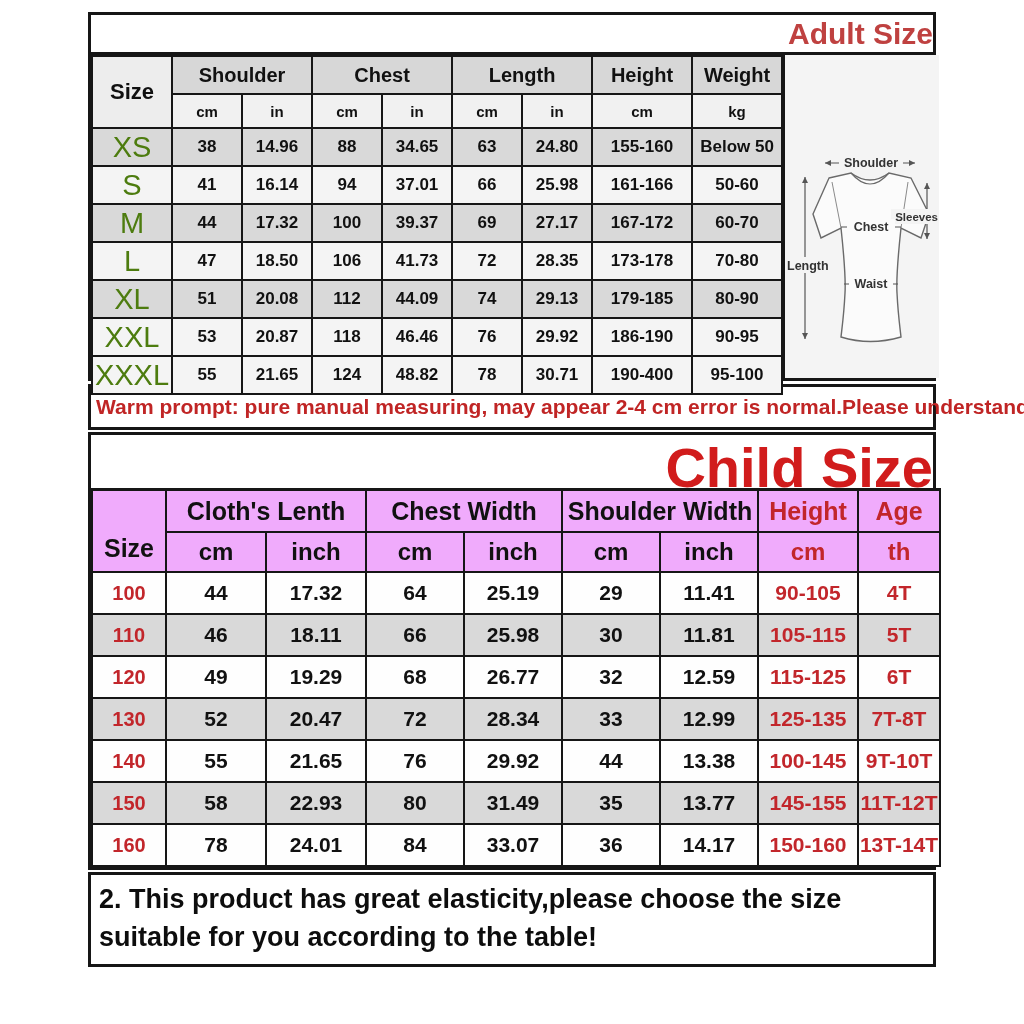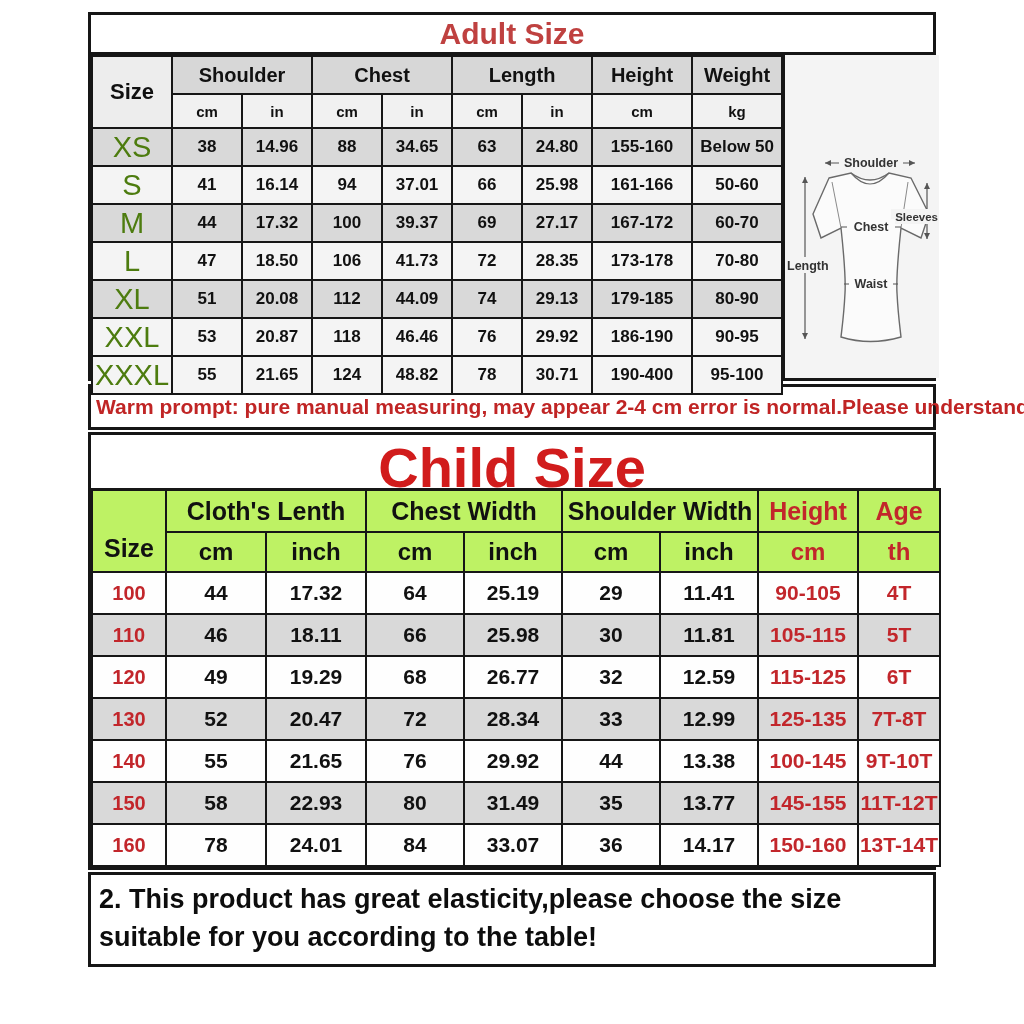--- a/index.html
+++ b/index.html
@@ -6,21 +6,21 @@
   body {
     width:1024px; height:1024px;
     font-family:"Liberation Sans","DejaVu Sans",sans-serif;
     color:#111;
     -webkit-font-smoothing:antialiased;
   }
   .page { width:848px; margin:12px 0 0 88px; }
 
   
   .section { border:3px solid #161616; background:#fff; }
-  .band-title { text-align:center; font-weight:700; }
+  .band-title { text-align:right; font-weight:700; }
   .adult-title { height:37px; line-height:37px; font-size:30px; color:#bf4140; }
   .child-title { height:53px; line-height:66px; font-size:56px; color:#d11c1c; }
 
   
   table { border-collapse:collapse; table-layout:fixed; }
   th,td { border:2px solid #161616; text-align:center; vertical-align:middle; padding:0; overflow:hidden; }
 
   
   .adult-content { display:flex; border-top:3px solid #161616; height:323px; }
   .adult-table { width:690px; height:323px; }
@@ -39,21 +39,21 @@
   .warm {
     margin-top:3px; border:3px solid #161616;
     height:40px; line-height:40px;
     font-size:21px; font-weight:700; color:#c02525;
     padding-left:5px; white-space:nowrap; background:#fff;
   }
 
   
   .child-section { margin-top:2px; }
   .child-table { width:100%; border-top:3px solid #161616; }
-  .child-table th { background:#bef264; font-weight:700; }
+  .child-table th { background:#f0abfc; font-weight:700; }
   .child-table th.g { font-size:25px; height:40px; }
   .child-table th.size-head { font-size:25px; vertical-align:bottom; padding-bottom:8px; }
   .child-table .unit-row th { font-size:24px; height:38px; }
   .child-table td { font-size:21px; font-weight:700; background:#fefefe; height:40px; }
   .child-table tbody tr:nth-child(even) td { background:#d9d9d9; }
   .child-table .red, .child-table td.red { color:#c2262b; }
   .child-table td.size-label { color:#c2262b; font-size:20px; }
 
   
   .notes {

